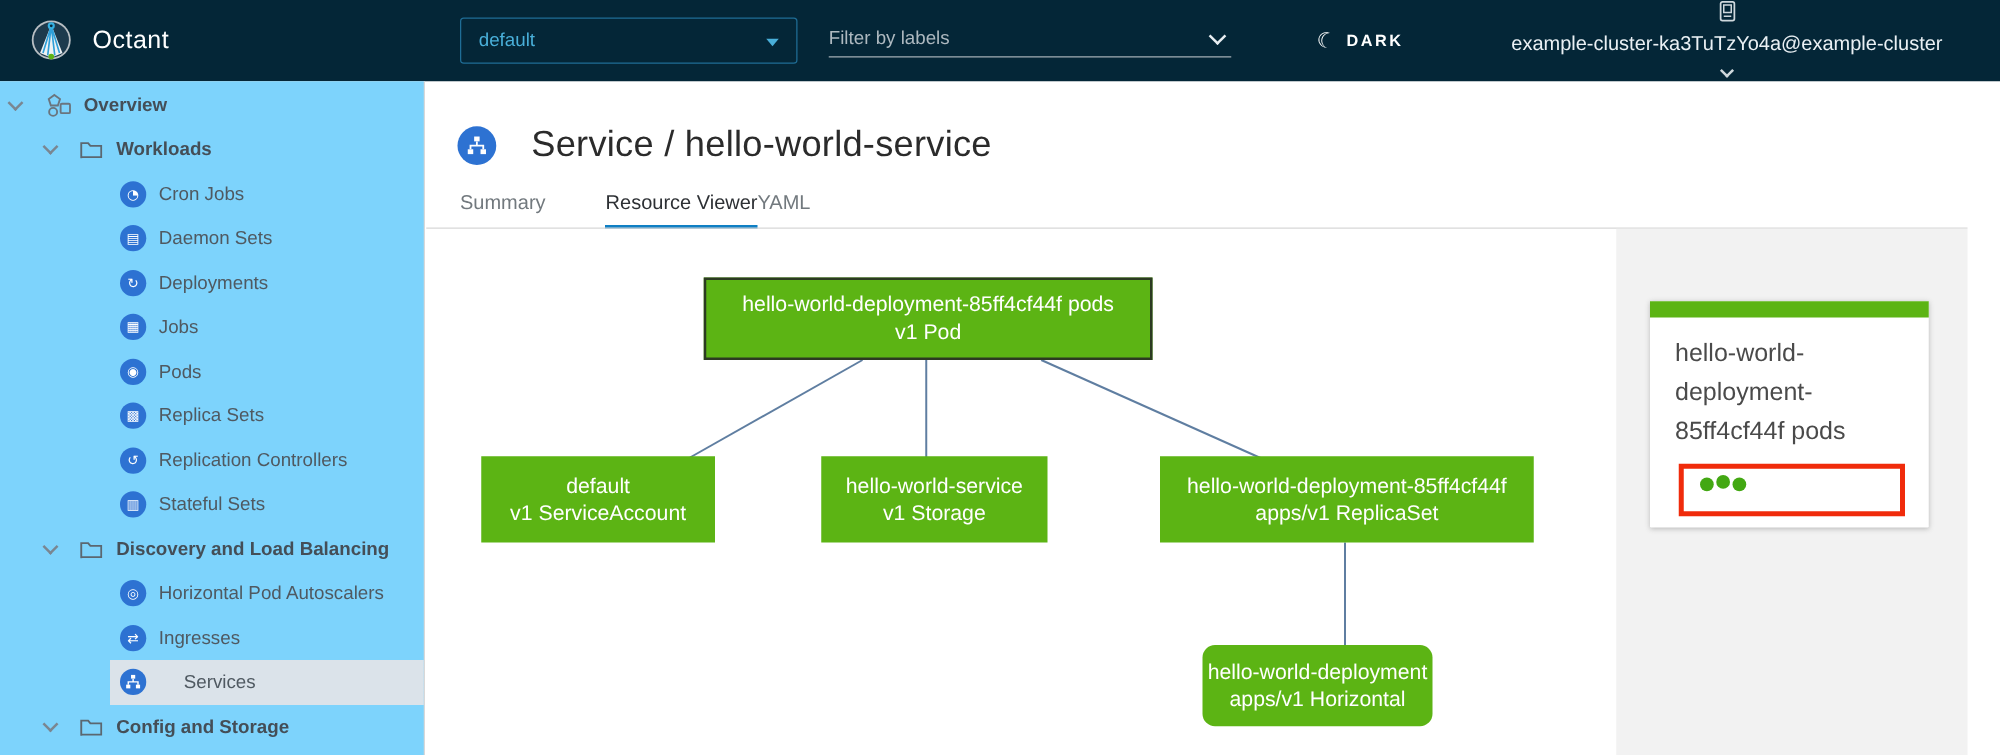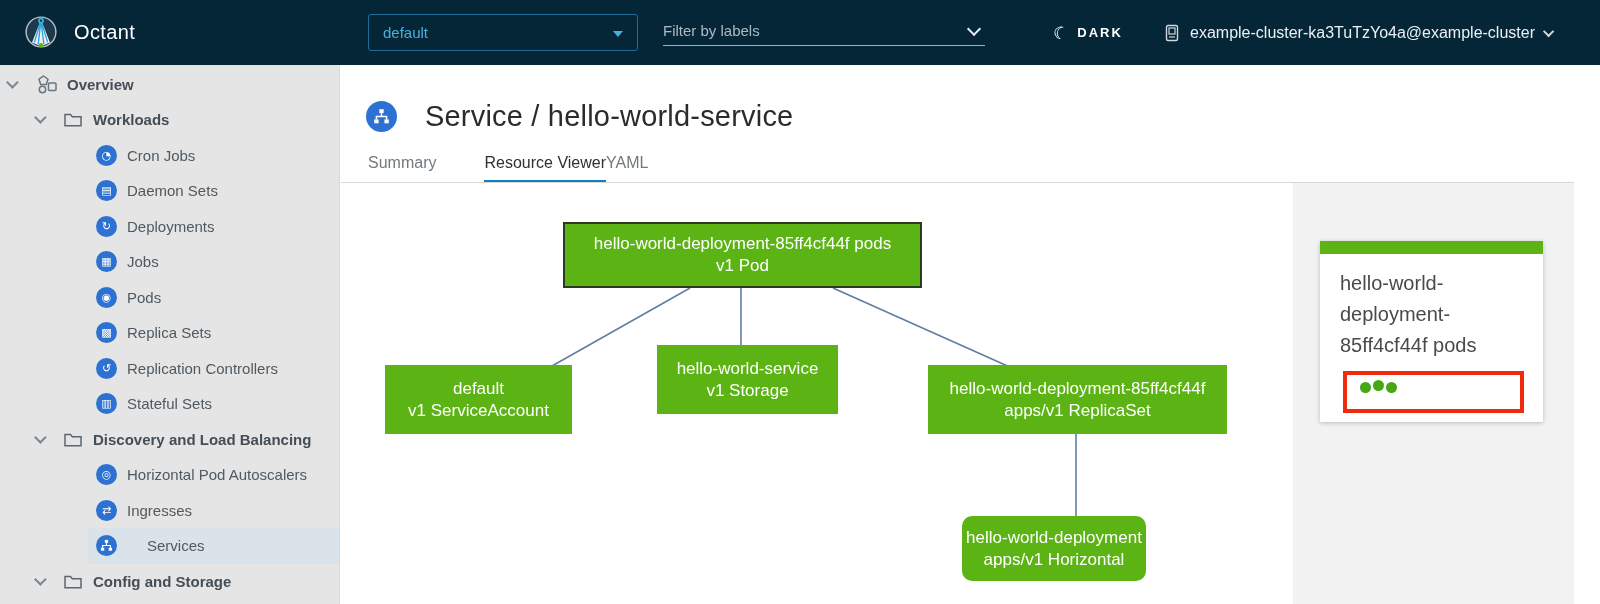--- a/index.html
+++ b/index.html
@@ -23,26 +23,26 @@
                   color:#dbe3e8; font-size:15px; font-family:"Liberation Sans",sans-serif; }
   .filter-input::placeholder { color:#aeb9c0; opacity:1; }
   .filter-chevron { position:absolute; right:6px; top:8px; width:10px; height:10px;
                     border-left:2px solid #e8eef2; border-bottom:2px solid #e8eef2;
                     transform:rotate(-45deg); }
   .theme-toggle { position:absolute; left:1053px; top:0; height:65px; display:flex; align-items:center;
                   gap:9px; color:#ffffff; cursor:pointer; }
   .moon-glyph { font-family:"DejaVu Sans",sans-serif; font-size:17px; transform:rotate(12deg); }
   .theme-label { font-size:13px; font-weight:bold; letter-spacing:2px; }
   .cluster-ctx { position:absolute; right:46px; top:0; height:65px; display:flex; align-items:center;
-                 gap:9px; color:#eaf0f4; font-size:16px; cursor:pointer; }
+                 gap:9px; color:#eaf0f4; font-size:16px; cursor:pointer;flex-direction:column; }
   .ctx-chevron { width:8px; height:8px; border-left:2px solid #cfd8dd; border-bottom:2px solid #cfd8dd;
                  transform:rotate(-45deg) translateY(-2px); margin-left:2px; }
 
   
-  .sidebar { position:absolute; left:0; top:65px; width:340px; height:539px; background:#e5e5e5;
+  .sidebar { position:absolute; left:0; top:65px; width:340px; height:539px; background:#7dd3fc;
              border-right:1px solid #d8d8d8; padding-top:1px; }
   .srow { height:35.5px; display:flex; align-items:center; font-size:15px; color:#4f5961; cursor:pointer; }
   .srow:first-child { height:36px; }
   .srow.root { padding-left:10px; font-weight:bold; color:#444e57; }
   .srow.folder { padding-left:38px; font-weight:bold; color:#444e57; }
   .srow.leaf { padding-left:96px; }
   .srow.selected { background:linear-gradient(to right, rgba(0,0,0,0) 88px, #dbe3ea 88px);gap:20px; }
   .chev { width:9px; height:9px; border-left:2px solid #7a8691; border-bottom:2px solid #7a8691;
           transform:rotate(-45deg) translateY(-3px); margin-right:17px; flex:none; }
   .folder-ic { margin-right:11px; flex:none; display:flex; }
@@ -250,21 +250,21 @@
 <div class="gnode selected" style="left:563px; top:222px; width:359px; height:66px;">
   <span>hello-world-deployment-85ff4cf44f pods</span>
   <span>v1 Pod</span>
 </div>
 
 <div class="gnode" style="left:385px; top:365px; width:187px; height:69px;">
   <span>default</span>
   <span>v1 ServiceAccount</span>
 </div>
 
-<div class="gnode" style="left:657px; top:345px; width:181px; height:69px;">
+<div class="gnode" style="left:657px; top:365px; width:181px; height:69px;">
   <span>hello-world-service</span>
   <span>v1 Storage</span>
 </div>
 
 <div class="gnode" style="left:928px; top:365px; width:299px; height:69px;">
   <span>hello-world-deployment-85ff4cf44f</span>
   <span>apps/v1 ReplicaSet</span>
 </div>
 
 <div class="gnode" style="left:962px; top:516px; width:184px; height:65px;border-radius:10px;">

